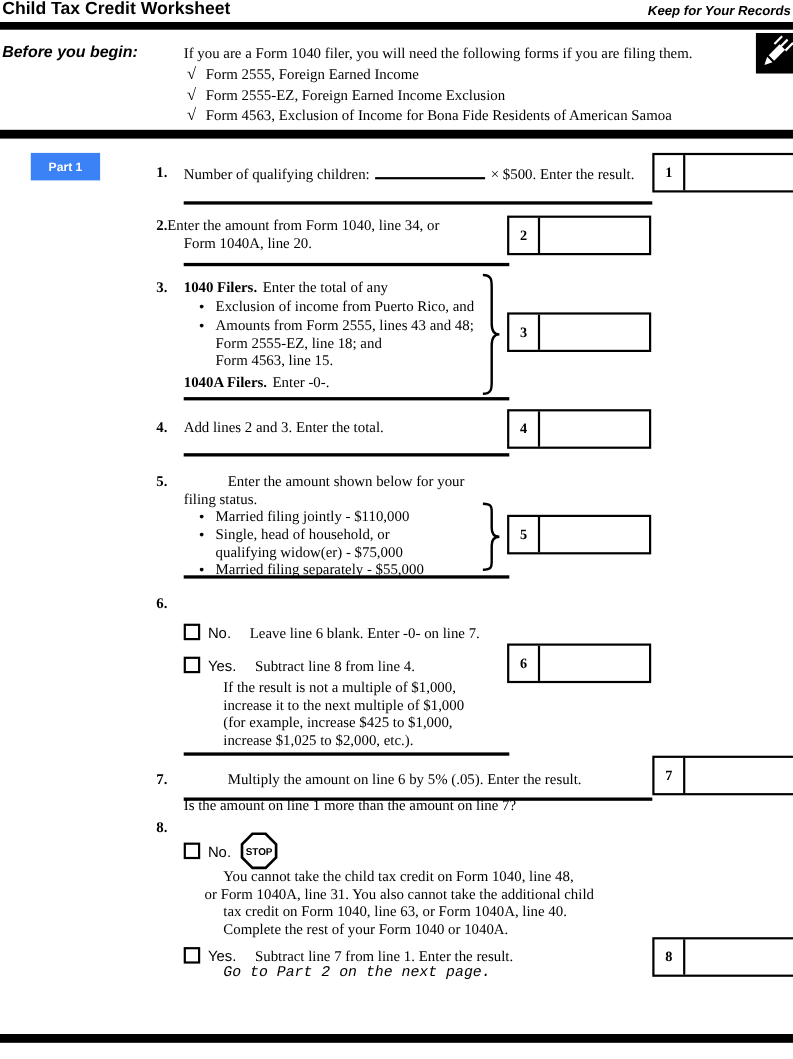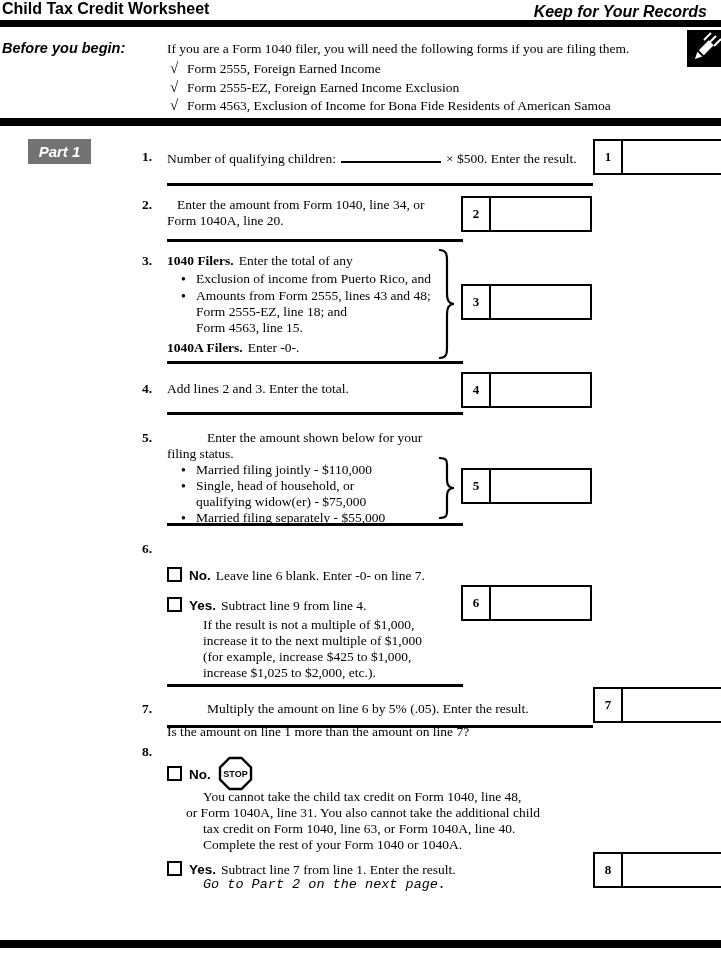--- a/index.html
+++ b/index.html
@@ -5,31 +5,31 @@
   html,body { margin:0; padding:0; background:#fff; }
   .page {
     position:relative; width:721px; height:963px; background:#fff; overflow:hidden;
     font-family:"Liberation Serif","DejaVu Serif",serif; font-size:13.5px; color:#000;
   }
   .abs { position:absolute; }
   .sans { font-family:"Liberation Sans","DejaVu Sans",sans-serif; }
   .bar { position:absolute; left:0; width:721px; background:#000; }
   .rule { position:absolute; height:3px; background:#000; }
   .hdr-title { left:2px; top:0px; font-size:16px; font-weight:bold; }
-  .hdr-tag { right:14px; top:3px; font-size:16px; font-weight:bold; font-style:italic;text-align:center; }
+  .hdr-tag { right:2px; top:3px; font-size:12px; font-weight:bold; font-style:italic;text-align:center; }
   .before-label { left:2px; top:40px; font-size:14.5px; font-weight:bold; font-style:italic; }
   .chk { display:inline-block; width:17px; font-size:15px; }
   .num { position:absolute; left:142px; font-weight:bold; }
-  .blabel { font-family:"Liberation Sans","DejaVu Sans",sans-serif; font-weight:bold; margin-right:5px; }
+  .blabel { font-family:"Liberation Sans","DejaVu Sans",sans-serif; font-weight:normal; margin-right:17px; }
   .bserif { font-weight:bold; margin-right:5px; }
   .italic { font-style:italic;font-family:Liberation Mono, monospace; }
   .part1 {
-    position:absolute; left:28px; top:139px; width:63px; height:25px; background:#737373; color:#fff;
-    font-family:"Liberation Sans","DejaVu Sans",sans-serif; font-weight:bold; font-size:15px;
-    display:flex; align-items:center; justify-content:center;font-style:italic;
+    position:absolute; left:28px; top:139px; width:63px; height:25px; background:#3b82f6; color:#fff;
+    font-family:"Liberation Sans","DejaVu Sans",sans-serif; font-weight:bold; font-size:11px;
+    display:flex; align-items:center; justify-content:center;
   }
   .checkbox { display:inline-block; width:11px; height:11px; border:2px solid #000; background:#fff;
     vertical-align:-2px; margin-right:7px; }
   .ansbox { position:absolute; border:2px solid #000; background:#fff; display:flex; box-sizing:border-box; }
   .ansbox .n { width:26px; border-right:2px solid #000; display:flex; align-items:center; justify-content:center;
     font-weight:bold; font-size:13px; }
   .ansbox .v { flex:1; }
   .blank { display:inline-block; width:100px; height:12px; border-bottom:2px solid #000; margin:0 5px; }
   .bullet { display:inline-block; font-size:8px; vertical-align:2px; width:15px; }
   .nowrap { white-space:nowrap; }
@@ -80,21 +80,21 @@
   <div class="abs nowrap" style="left:167px;top:149px;">
     <span>Number of qualifying children:</span><span class="blank"></span><span>× $500. Enter the result.</span>
   </div>
   <div class="ansbox" style="left:593px;top:139px;width:134px;height:36px;">
     <div class="n">1</div>
     <div class="v"></div>
   </div>
   <div class="rule" style="left:167px;top:183px;width:426px;"></div>
 
   <div class="num" style="top:197px;">2.</div>
-  <div class="abs" style="left:177px;top:197px;">Enter the amount from Form 1040, line 34, or</div>
+  <div class="abs" style="left:152px;top:197px;">Enter the amount from Form 1040, line 34, or</div>
   <div class="abs" style="left:167px;top:213px;">Form 1040A, line 20.</div>
   <div class="ansbox" style="left:461px;top:196px;width:131px;height:36px;">
     <div class="n">2</div>
     <div class="v"></div>
   </div>
   <div class="rule" style="left:167px;top:239px;width:296px;"></div>
 
   <div class="num" style="top:253px;">3.</div>
   <div class="abs" style="left:167px;top:253px;">
     <span class="bserif">1040 Filers.</span><span>Enter the total of any</span>
@@ -151,21 +151,21 @@
     <div class="n">5</div>
     <div class="v"></div>
   </div>
   <div class="rule" style="left:167px;top:523px;width:296px;"></div>
 
   <div class="num" style="top:541px;">6.</div>
   <div class="abs" style="left:167px;top:567px;">
     <span class="checkbox"></span><span class="blabel">No.</span><span>Leave line 6 blank. Enter -0- on line 7.</span>
   </div>
   <div class="abs" style="left:167px;top:597px;">
-    <span class="checkbox"></span><span class="blabel">Yes.</span><span>Subtract line 9 from line 4.</span>
+    <span class="checkbox"></span><span class="blabel">Yes.</span><span>Subtract line 8 from line 4.</span>
   </div>
   <div class="abs" style="left:203px;top:617px;">If the result is not a multiple of $1,000,</div>
   <div class="abs" style="left:203px;top:633px;">increase it to the next multiple of $1,000</div>
   <div class="abs" style="left:203px;top:649px;">(for example, increase $425 to $1,000,</div>
   <div class="abs" style="left:203px;top:665px;">increase $1,025 to $2,000, etc.).</div>
   <div class="ansbox" style="left:461px;top:585px;width:131px;height:36px;">
     <div class="n">6</div>
     <div class="v"></div>
   </div>
   <div class="rule" style="left:167px;top:684px;width:296px;"></div>

